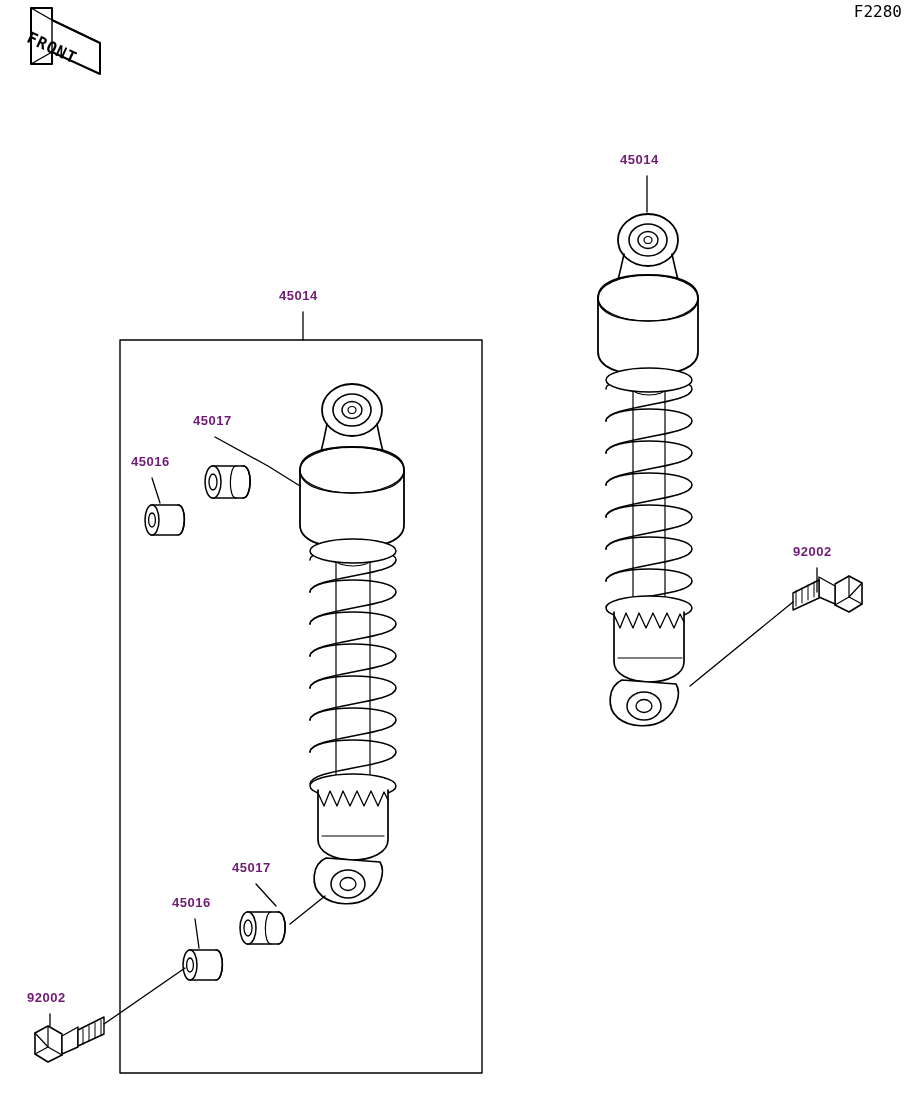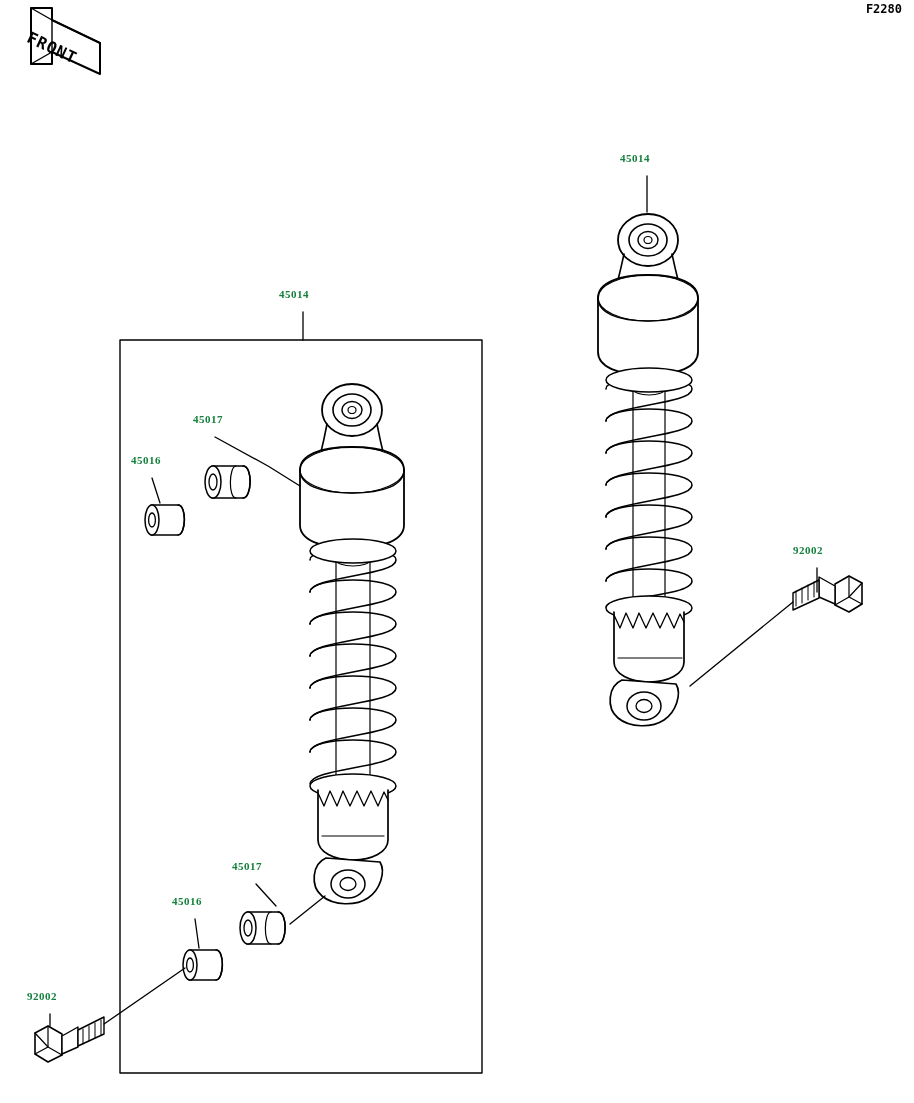--- a/index.html
+++ b/index.html
@@ -12,39 +12,39 @@
   }
   #page {
     position: relative;
     width: 914px;
     height: 1103px;
     background: #ffffff;
     overflow: hidden;
   }
   .label {
     position: absolute;
-    font-family: Liberation Serif, serif;
-    font-size: 11px;
+    font-family: Liberation Sans, sans-serif;
+    font-size: 13px;
     font-weight: bold;
-    color: #15803d;
+    color: #701a75;
     letter-spacing: 0.5px;
     white-space: nowrap;
   }
   #diagram-svg {
     position: absolute;
     left: 0;
     top: 0;
   }
   .sheet-code {
     position: absolute;
     right: 12px;
     top: 2px;
     font-family: "DejaVu Sans Mono", monospace;
-    font-size: 12px;
-    font-weight: bold;
+    font-size: 16px;
+    font-weight: normal;
     color: #000000;
   }
 </style>
 </head>
 <body>
 
 <div id="page">
 
   <div class="sheet-code">F2280</div>
 

